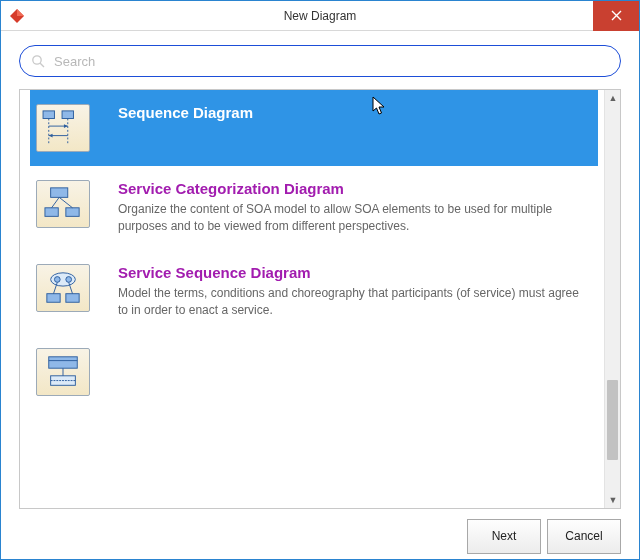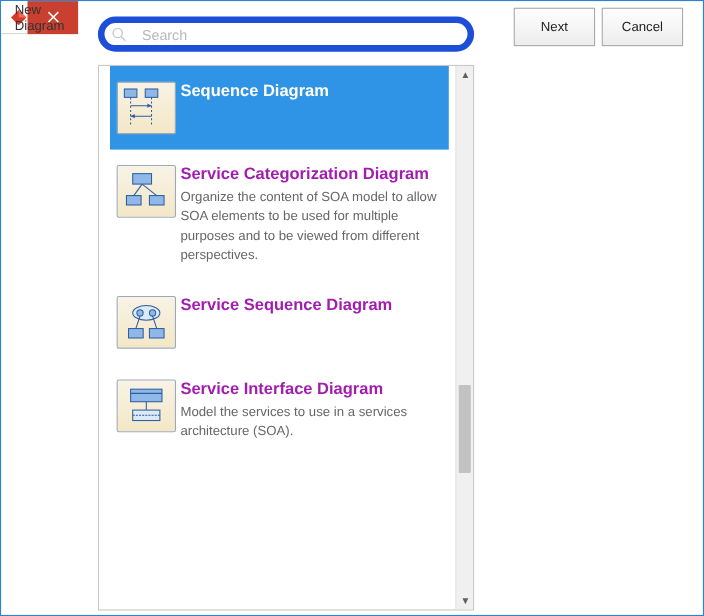--- a/index.html
+++ b/index.html
@@ -1,30 +1,30 @@
 <!DOCTYPE html>
 <html><head>
 <meta charset="utf-8">
 <style>
   * { box-sizing: border-box; margin: 0; padding: 0; }
   html, body { width: 640px; height: 560px; font-family: "Segoe UI", Arial, sans-serif; background: #fff; overflow: hidden; }
-  .window { width: 640px; height: 560px; border: 1px solid #2a84d0; display: flex; flex-direction: row; }
+  .window { width: 640px; height: 560px; border: 1px solid #2a84d0; display: flex; flex-direction: column; }
   .titlebar { height: 30px; background: #fff; display: flex; align-items: center; position: relative; border-bottom: 1px solid #d8d8d8; }
   .app-icon { width: 16px; height: 16px; margin-left: 8px; }
   .title-text { position: absolute; left: 50%; transform: translateX(-50%); font-size: 12px; color: #333; }
   .close-btn { margin-left: auto; width: 46px; height: 30px; background: #c94030; display: flex; align-items: center; justify-content: center; cursor: pointer; }
   .close-btn svg { width: 11px; height: 11px; }
   .body { flex: 1; padding: 14px 18px 4px 18px; display: flex; flex-direction: column; overflow: hidden; }
   .search-wrap { position: relative; margin-bottom: 12px; }
-  .search-input { width: 100%; height: 32px; border: 6px solid #1d4ed8; border-radius: 16px; padding: 0 14px 0 34px; font-size: 13px; color: #444; outline: none; }
+  .search-input { width: 100%; height: 32px; border: 1px solid #1d4ed8; border-radius: 16px; padding: 0 14px 0 34px; font-size: 13px; color: #444; outline: none; }
   .search-input::placeholder { color: #b8b8b8; }
   .search-icon { position: absolute; left: 12px; top: 50%; transform: translateY(-50%); width: 14px; height: 14px; opacity: .45; }
   .list-frame { flex: 1; border: 1px solid #c8c8c8; position: relative; overflow: hidden; background: #fff; }
   .list-inner { position: absolute; inset: 0 16px 0 0; padding: 0 6px 8px 10px; overflow: hidden; }
-  .item { display: flex; gap: 4px; padding: 14px 10px 14px 6px; cursor: pointer; }
+  .item { display: flex; gap: 28px; padding: 14px 10px 14px 6px; cursor: pointer; }
   .item + .item { border-top: 0; }
   .item.selected { background: #2f94e6; color: #fff; }
   .thumb { width: 54px; height: 48px; flex: 0 0 54px; border: 1px solid #9caab8; background: linear-gradient(#f8f3e6,#f3e7c6); border-radius: 2px; padding: 4px; }
   .thumb svg { width: 100%; height: 100%; }
   .item-text { flex: 1; padding-top: 0; }
   .item-title { font-size: 15px; font-weight: 700; margin-bottom: 4px; color: #a21caf; }
   .item.selected .item-title { color: #fff; }
   .item-desc { font-size: 12px; line-height: 1.45; color: #666; }
   .item.selected .item-desc { color: #eef6fd; }
   .scrollbar { position: absolute; right: 0; top: 0; bottom: 0; width: 16px; background: #f0f0f0; border-left: 1px solid #e3e3e3; }
@@ -114,36 +114,33 @@
                 <circle cx="17" cy="11" r="3" fill="#8fb8e8" stroke="#2d5e9e"></circle>
                 <circle cx="29" cy="11" r="3" fill="#8fb8e8" stroke="#2d5e9e"></circle>
                 <rect x="6" y="26" width="14" height="9" fill="#8fb8e8" stroke="#2d5e9e"></rect>
                 <rect x="26" y="26" width="14" height="9" fill="#8fb8e8" stroke="#2d5e9e"></rect>
                 <line x1="17" y1="14" x2="13" y2="26" stroke="#2d5e9e"></line>
                 <line x1="29" y1="14" x2="33" y2="26" stroke="#2d5e9e"></line>
               </svg>
           </div>
           <div class="item-text">
             <div class="item-title">Service Sequence Diagram</div>
+            <div class="item-desc">Model the terms, conditions and choreography that participants (of service) must agree to in order to enact a service.</div>
           </div>
         </div>
 
         <div class="item">
           <div class="thumb">
             <svg viewBox="0 0 46 40">
                 <rect x="8" y="4" width="30" height="12" fill="#8fb8e8" stroke="#2d5e9e"></rect>
                 <line x1="8" y1="8" x2="38" y2="8" stroke="#2d5e9e"></line>
                 <rect x="10" y="24" width="26" height="10" fill="#dceaf8" stroke="#2d5e9e"></rect>
                 <line x1="10" y1="29" x2="36" y2="29" stroke="#2d5e9e" stroke-dasharray="2 1"></line>
                 <line x1="23" y1="16" x2="23" y2="24" stroke="#2d5e9e"></line>
               </svg>
-          </div>
-          <div class="item-text">
-            <div class="item-title">Service Interface Diagram</div>
-            <div class="item-desc">Model the services to use in a services architecture (SOA).</div>
           </div>
         </div>
 
       </div>
       <div class="scrollbar">
         <div class="scroll-arrow up">▲</div>
         <div class="scroll-thumb"></div>
         <div class="scroll-arrow down">▼</div>
       </div>
     </div>

